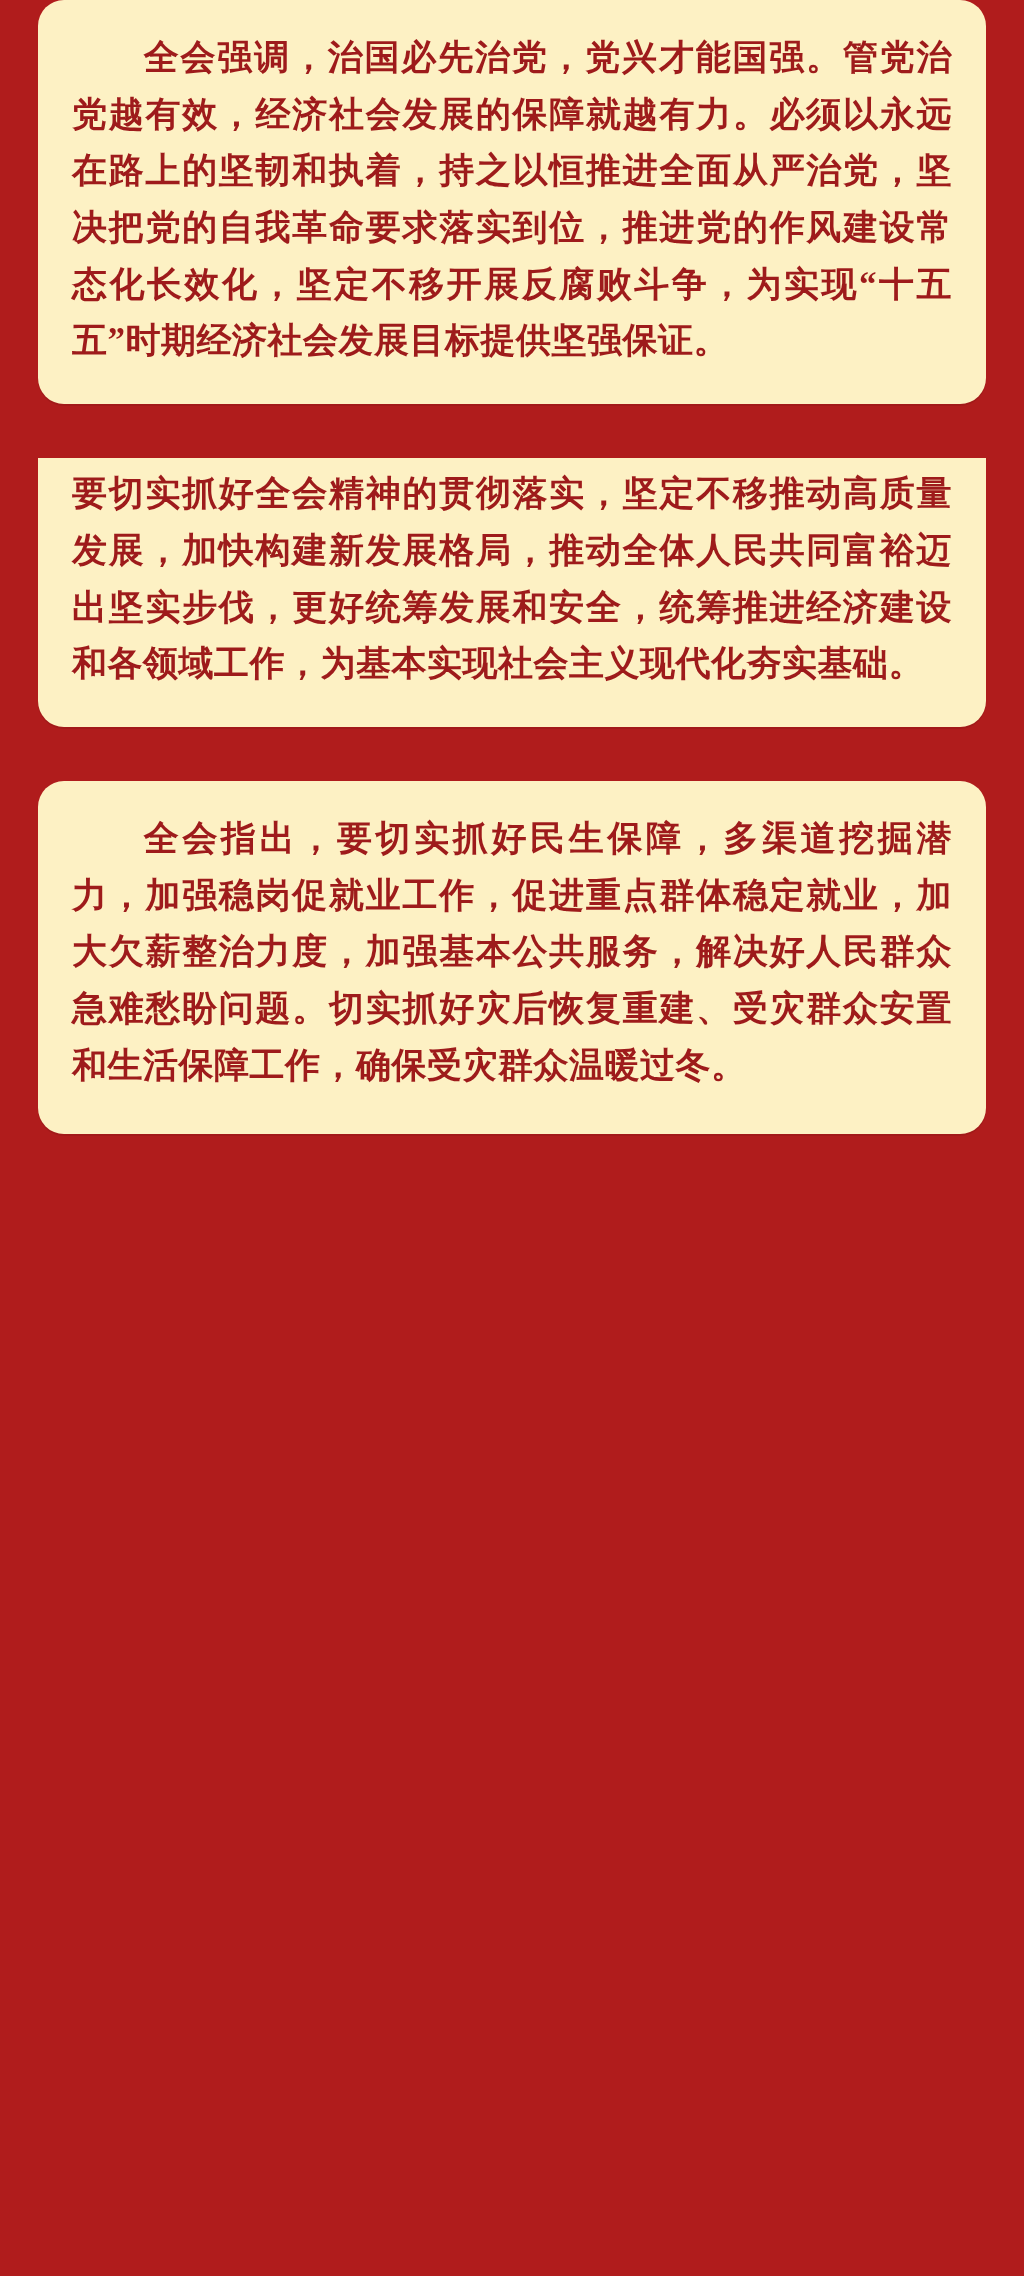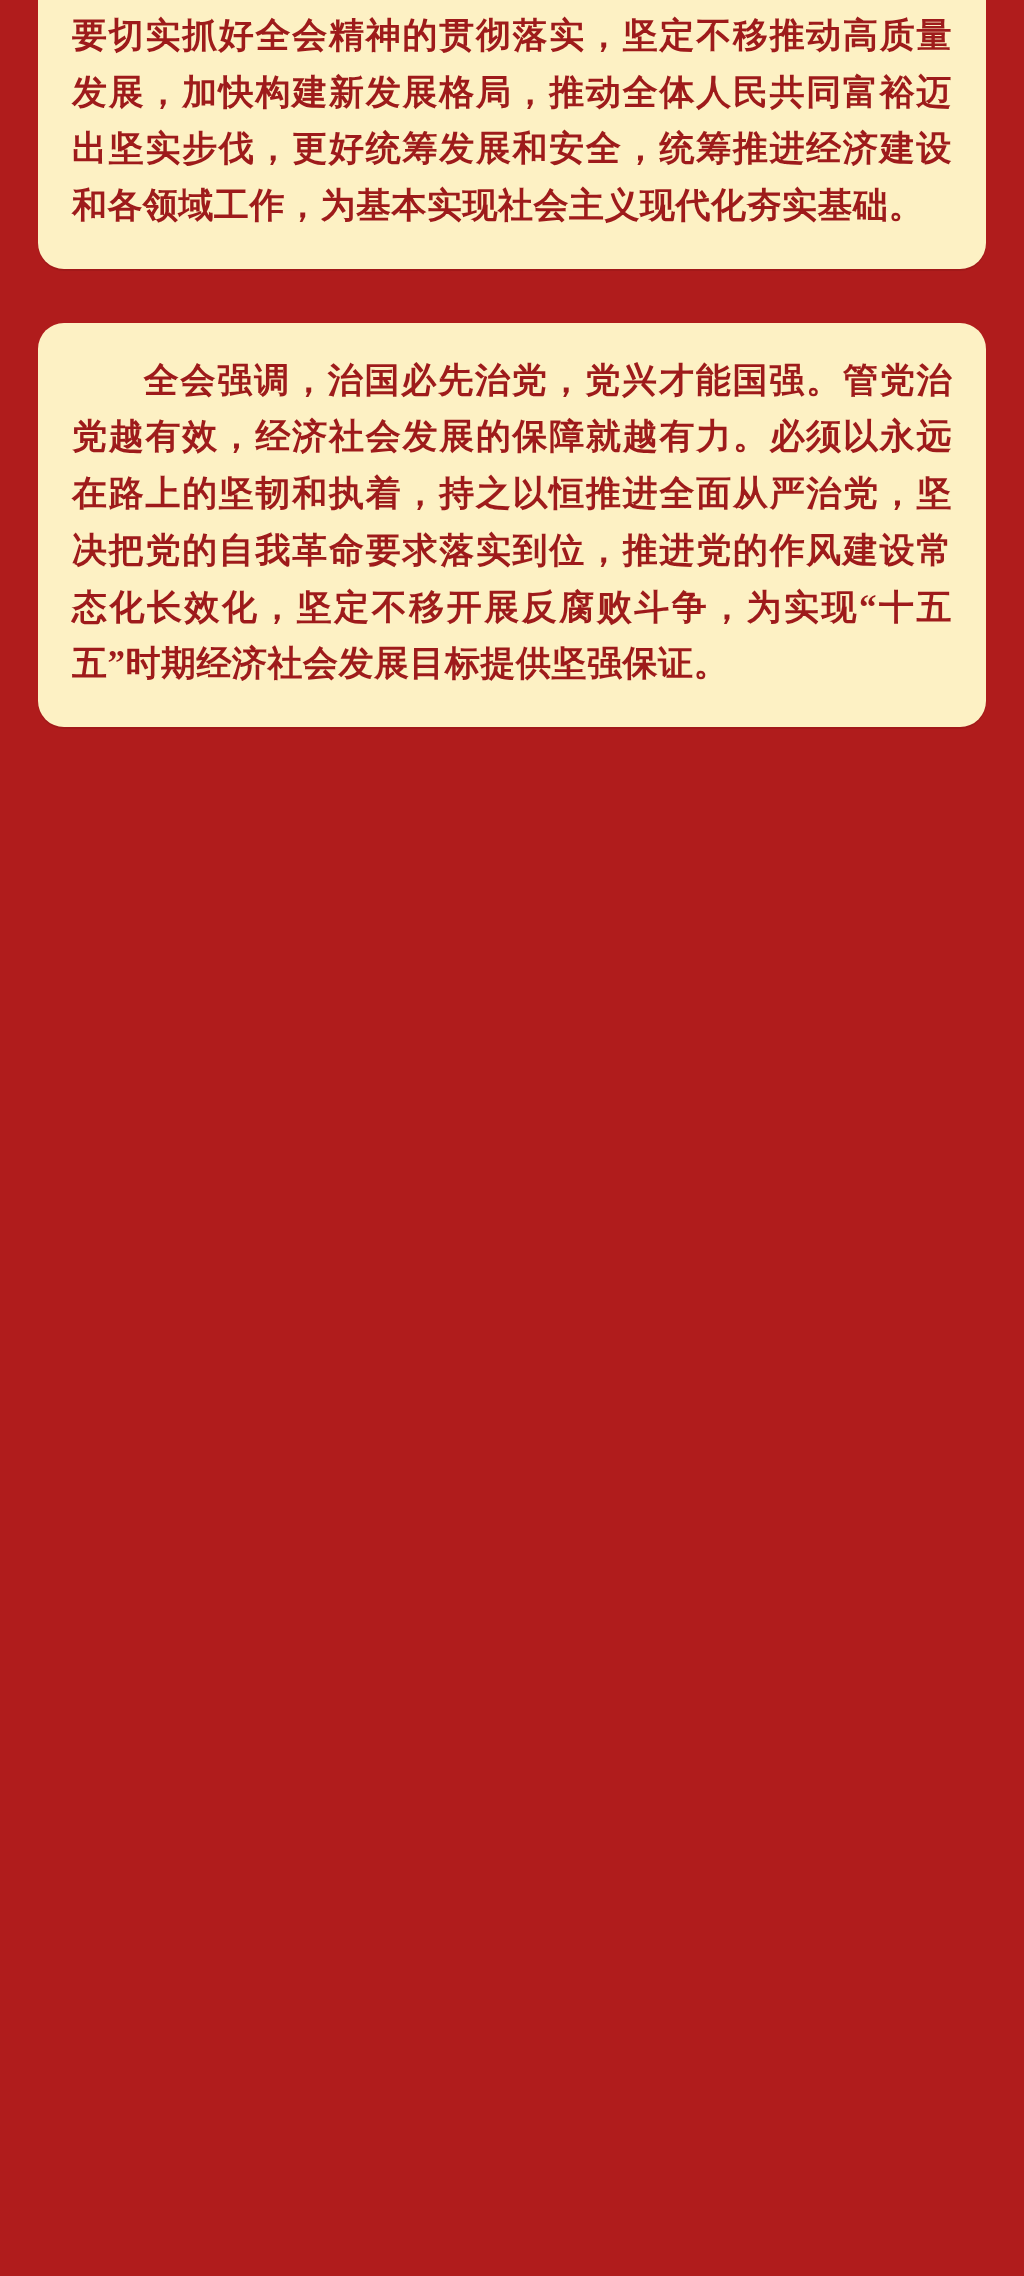--- a/index.html
+++ b/index.html
@@ -50,23 +50,26 @@
   }
   .para.indent {
     text-indent: 2.05em;
   }
 </style>
 </head>
 <body>
 
 <div class="page">
 
+  <div class="card">
+    <p class="para indent">全会强调，治国必先治党，党兴才能国强。管党治党越有效，经济社会发展的保障就越有力。必须以永远在路上的坚韧和执着，持之以恒推进全面从严治党，坚决把党的自我革命要求落实到位，推进党的作风建设常态化长效化，坚定不移开展反腐败斗争，为实现“十五五”时期经济社会发展目标提供坚强保证。</p>
+  </div>
+
   <div class="card first">
     <p class="para">要切实抓好全会精神的贯彻落实，坚定不移推动高质量发展，加快构建新发展格局，推动全体人民共同富裕迈出坚实步伐，更好统筹发展和安全，统筹推进经济建设和各领域工作，为基本实现社会主义现代化夯实基础。</p>
   </div>
 
-  <div class="card">
-    <p class="para indent">全会强调，治国必先治党，党兴才能国强。管党治党越有效，经济社会发展的保障就越有力。必须以永远在路上的坚韧和执着，持之以恒推进全面从严治党，坚决把党的自我革命要求落实到位，推进党的作风建设常态化长效化，坚定不移开展反腐败斗争，为实现“十五五”时期经济社会发展目标提供坚强保证。</p>
+
+  <div class="card last">
+    <p class="para indent">全会指出，要切实抓好民生保障，多渠道挖掘潜力，加强稳岗促就业工作，促进重点群体稳定就业，加大欠薪整治力度，加强基本公共服务，解决好人民群众急难愁盼问题。切实抓好灾后恢复重建、受灾群众安置和生活保障工作，确保受灾群众温暖过冬。</p>
   </div>
-
-
 
 </div>
 
 </body></html>

